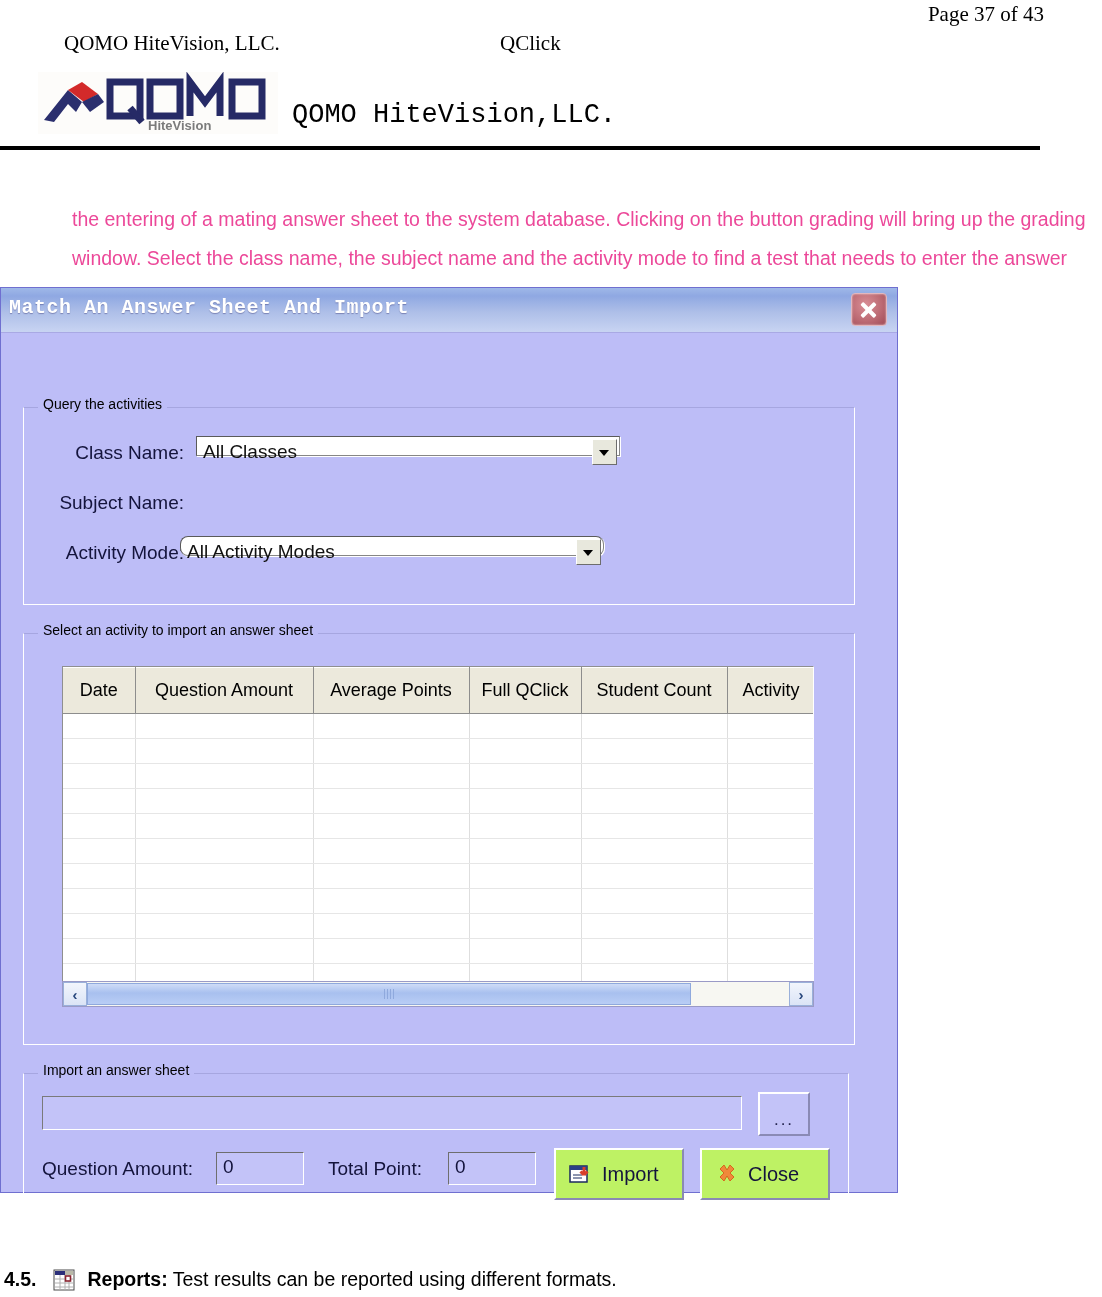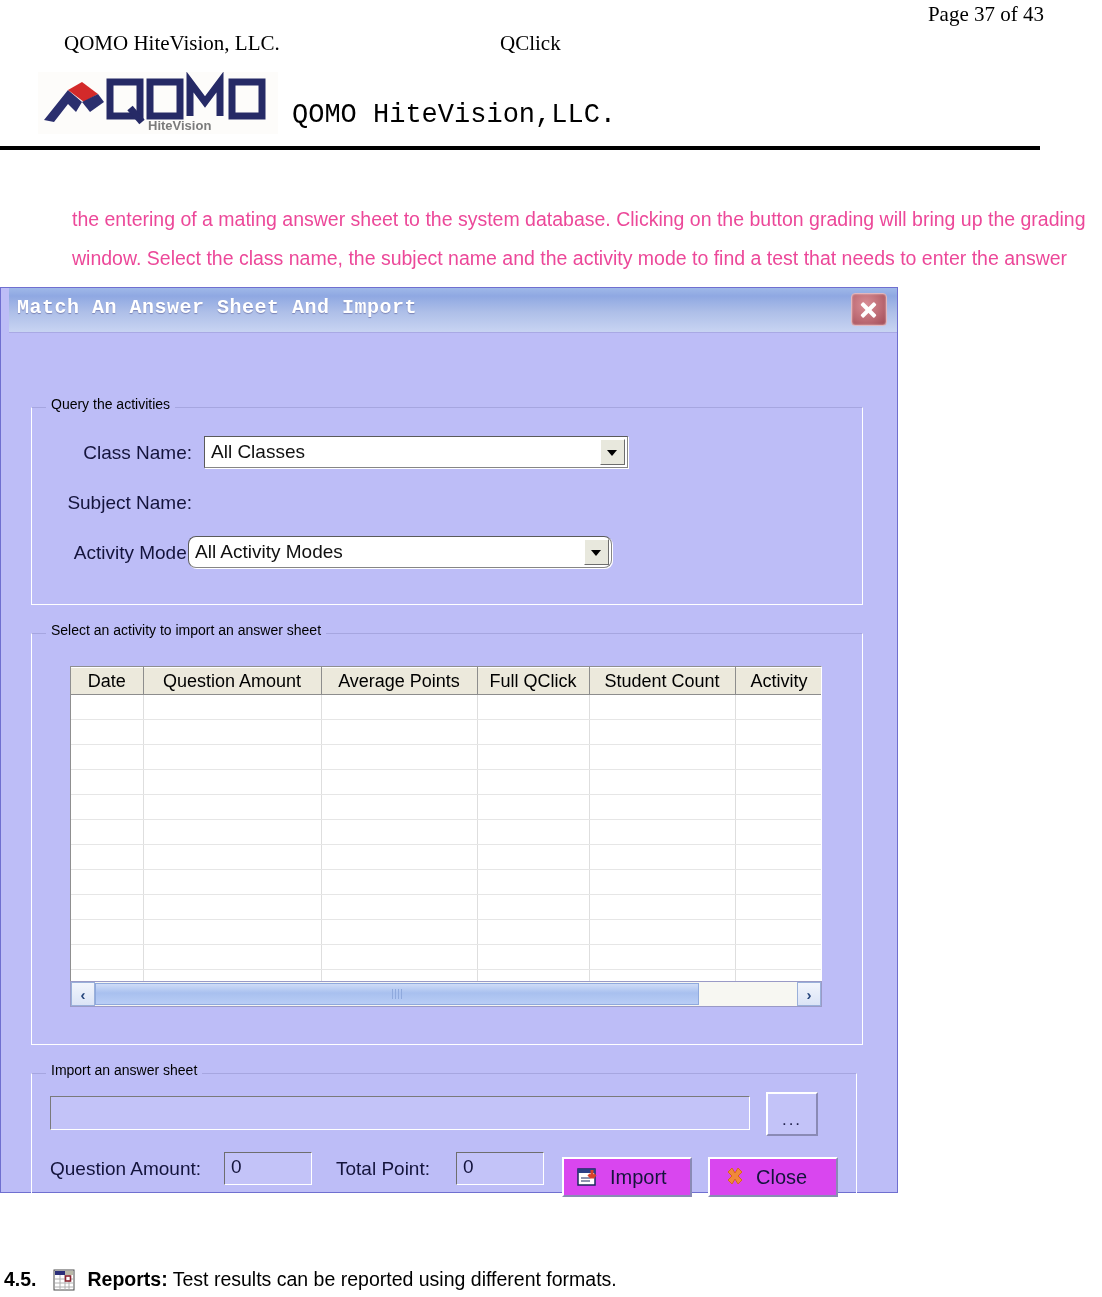--- a/index.html
+++ b/index.html
@@ -83,21 +83,20 @@
   
   .dialog {
     position: absolute;
     left: 0px;
     top: 287px;
     width: 898px;
     height: 906px;
     background: #bdbdf7;
     border: 1px solid #6f6fd0;
     box-sizing: border-box;
-    padding-left: 8px;
   }
   .titlebar {
     position: relative;
     height: 44px;
     background: linear-gradient(to bottom, #9fb8e8 0%, #8fa8e2 18%, #aebfe8 55%, #c8d4f2 100%);
     border-bottom: 1px solid #a9a9e4;
   }
   .title-text {
     position: absolute;
     left: 8px;
@@ -163,21 +162,21 @@
     position: absolute;
     font-size: 19px;
     color: #14143c;
     white-space: nowrap;
     text-align: right;
   }
 
   
   .combo {
     position: absolute;
-    height: 32px;
+    height: 20px;
     background: #ffffff;
     border: 1px solid #868686;
     border-top-color: #5a5a5a;
     border-left-color: #5a5a5a;
     box-sizing: border-box;
     box-shadow: 1px 1px 0 #ffffff;
     text-decoration: underline;
   }
   .combo .val {
     position: absolute;
@@ -229,21 +228,21 @@
     table-layout: fixed;
   }
   table.grid th {
     background: #ece9dc;
     border-right: 1px solid #8d8d8d;
     border-bottom: 1px solid #8d8d8d;
     border-top: 1px solid #ffffff;
     font-size: 18px;
     font-weight: normal;
     color: #000;
-    height: 27px;
+    height: 46px;
     padding: 0 4px;
     white-space: nowrap;
     box-sizing: border-box;
   }
   table.grid td {
     border-right: 1px solid #dedede;
     border-bottom: 1px solid #e6e6e6;
     height: 22px;
     background: #ffffff;
   }
@@ -342,34 +341,33 @@
     border: 1px solid #6e6e6e;
     border-right-color: #ffffff;
     border-bottom-color: #ffffff;
     box-sizing: border-box;
     font-size: 19px;
     color: #14143c;
     padding: 3px 0 0 6px;
   }
   .btn3d {
     position: absolute;
-    height: 40px;
-    background: #d946ef;
+    height: 52px;
+    background: #bef264;
     border: 2px solid #ffffff;
     border-right-color: #8a8ab5;
     border-bottom-color: #8a8ab5;
     box-sizing: border-box;
     cursor: pointer;
     font-size: 20px;
     color: #14143c;
     display: flex;
     align-items: center;
     gap: 9px;
     padding-left: 13px;
-    margin-top: 9px;
   }
   .ico { width: 24px; height: 24px; flex: 0 0 auto; }
 
   
   .footer {
     position: absolute;
     left: 4px;
     top: 1268px;
     font-size: 19.5px;
     color: #000;

